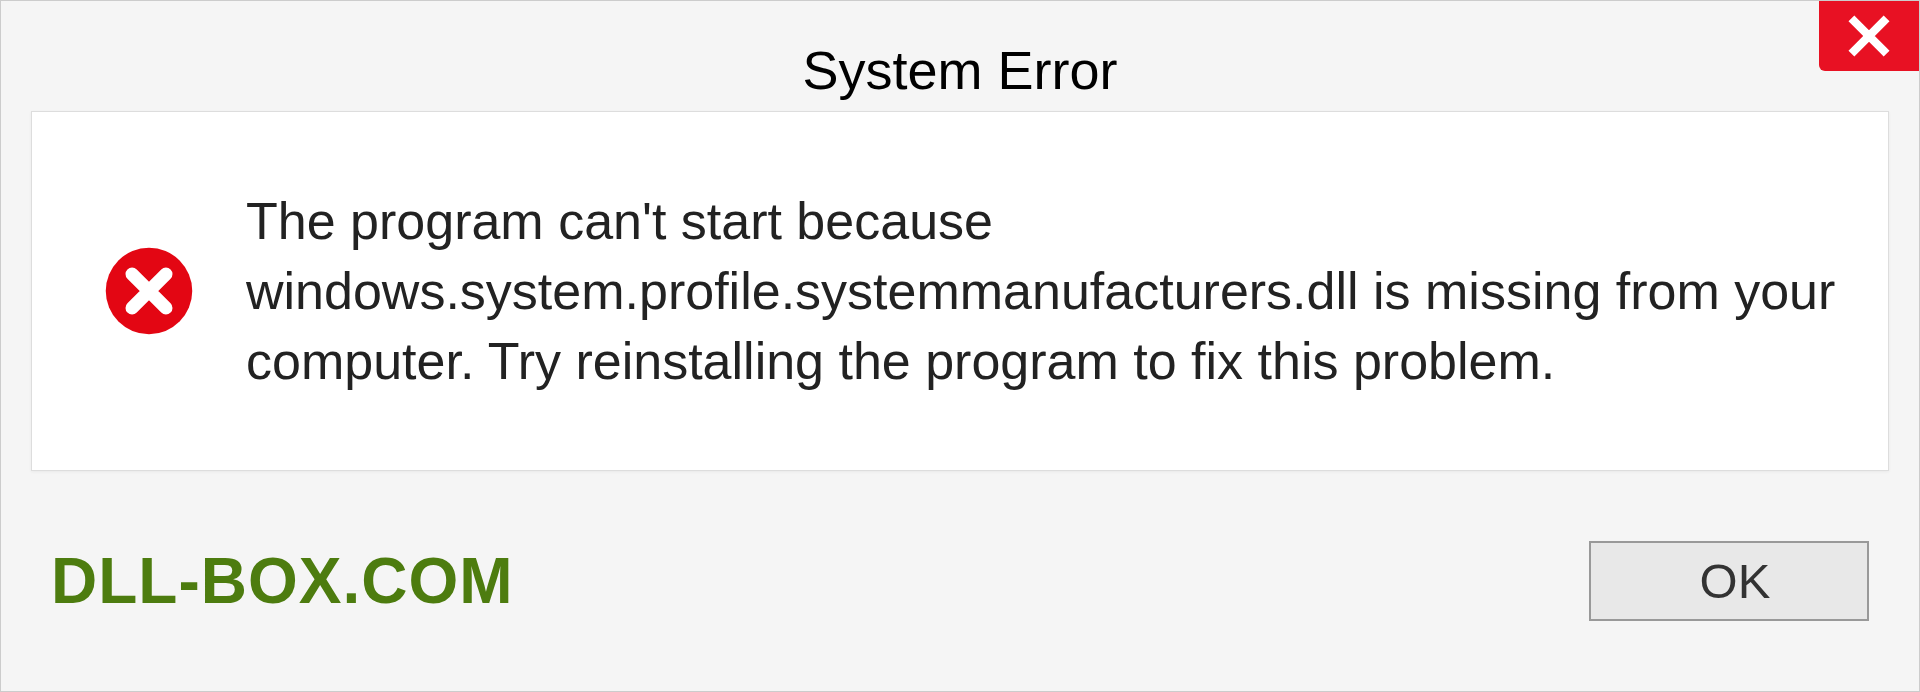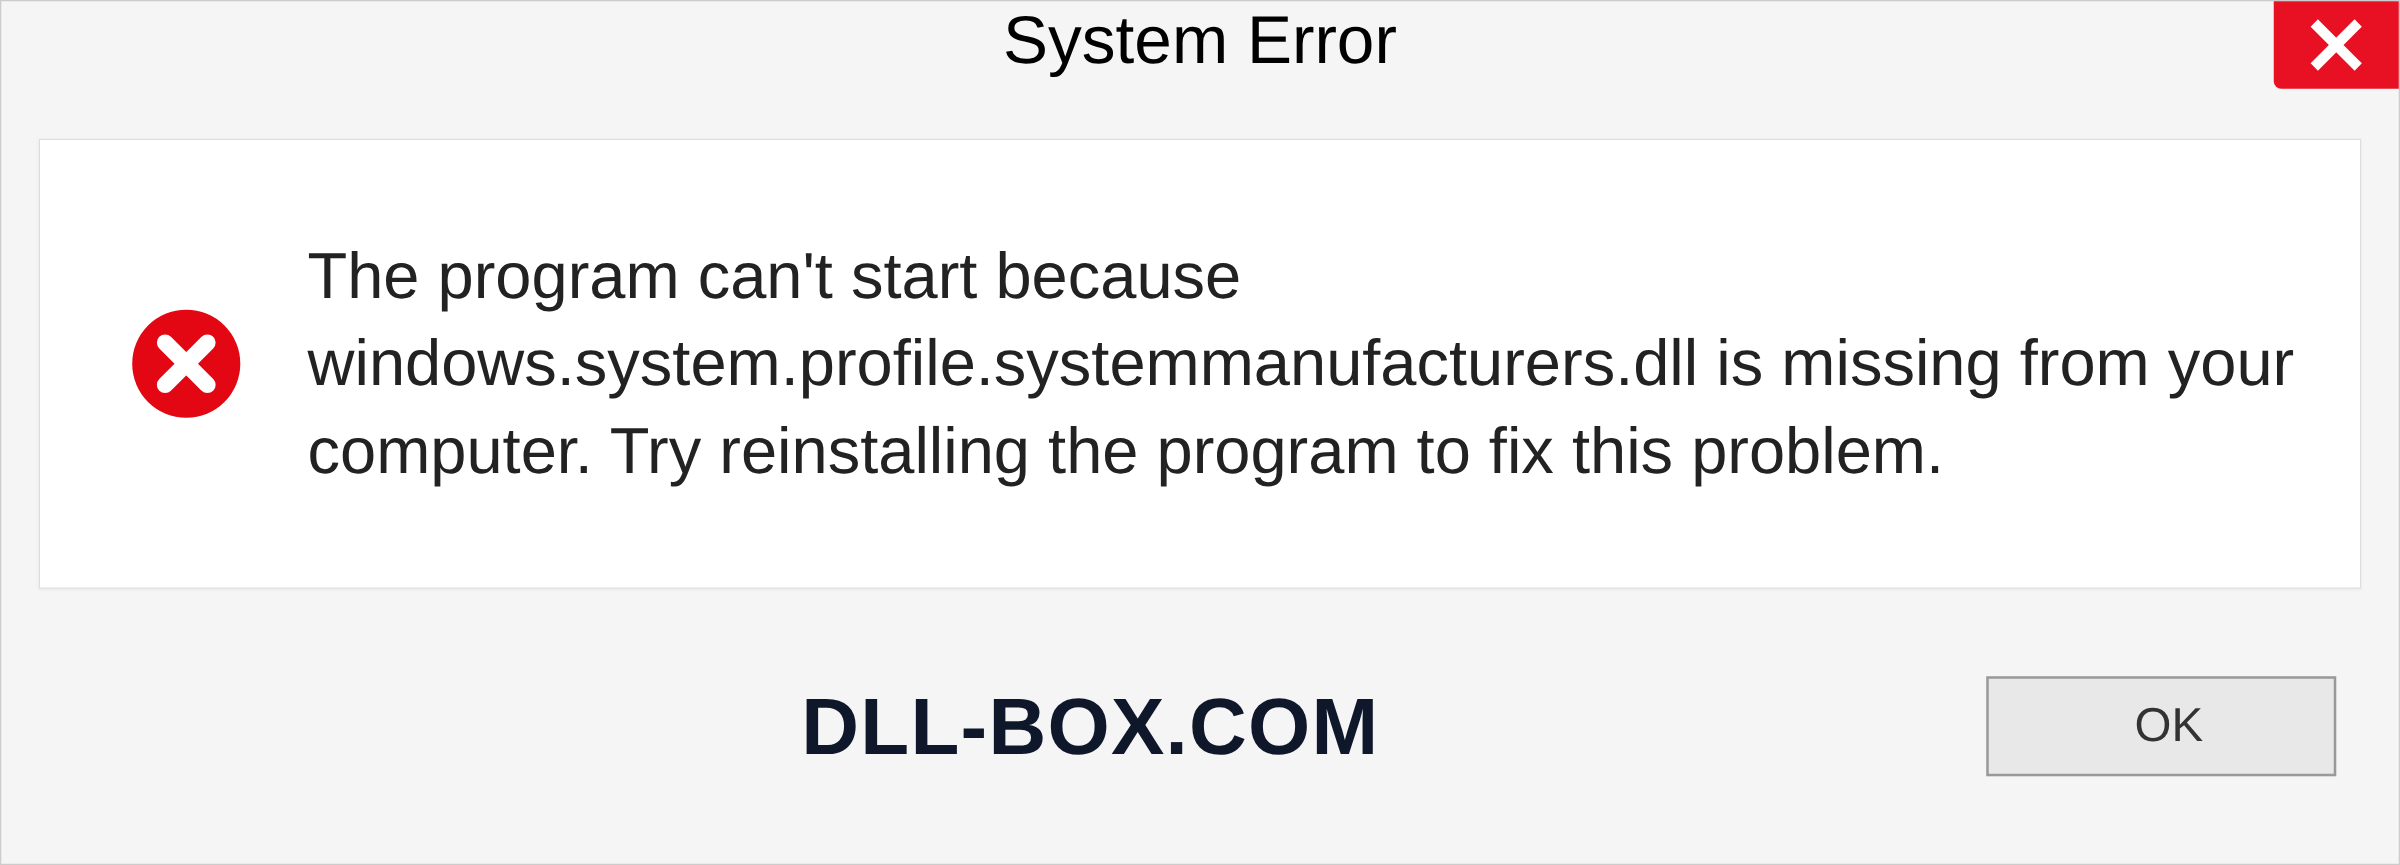--- a/index.html
+++ b/index.html
@@ -18,21 +18,21 @@
       width: 100%;
       height: 100%;
       background: #f5f5f5;
       border: 1px solid #ccc;
       display: flex;
       flex-direction: column;
     }
     .titlebar {
       height: 100px;
       display: flex;
-      align-items: flex-start;
+      align-items: flex-end;
       justify-content: center;
       position: relative;
       padding: 0 20px;
     }
     .title {
       font-size: 54px;
       color: #000;
       font-weight: normal;
       text-align: center;
     }
@@ -78,30 +78,29 @@
     .footer {
       flex: 1;
       display: flex;
       align-items: center;
       justify-content: space-between;
       padding: 0 50px;
     }
     .watermark {
       font-size: 64px;
       font-weight: 900;
-      color: #0f172a;
+      color: #4d7c0f;
       letter-spacing: 1px;
-      margin-left: 590px;
     }
     .ok-btn {
       width: 280px;
       height: 80px;
       background: #e8e8e8;
       border: 2px solid #999;
-      font-size: 38px;
+      font-size: 49px;
       color: #333;
       display: flex;
       align-items: center;
       justify-content: center;
       cursor: pointer;
       padding-left: 12px;
     }
   </style>
 </head>
 <body>

